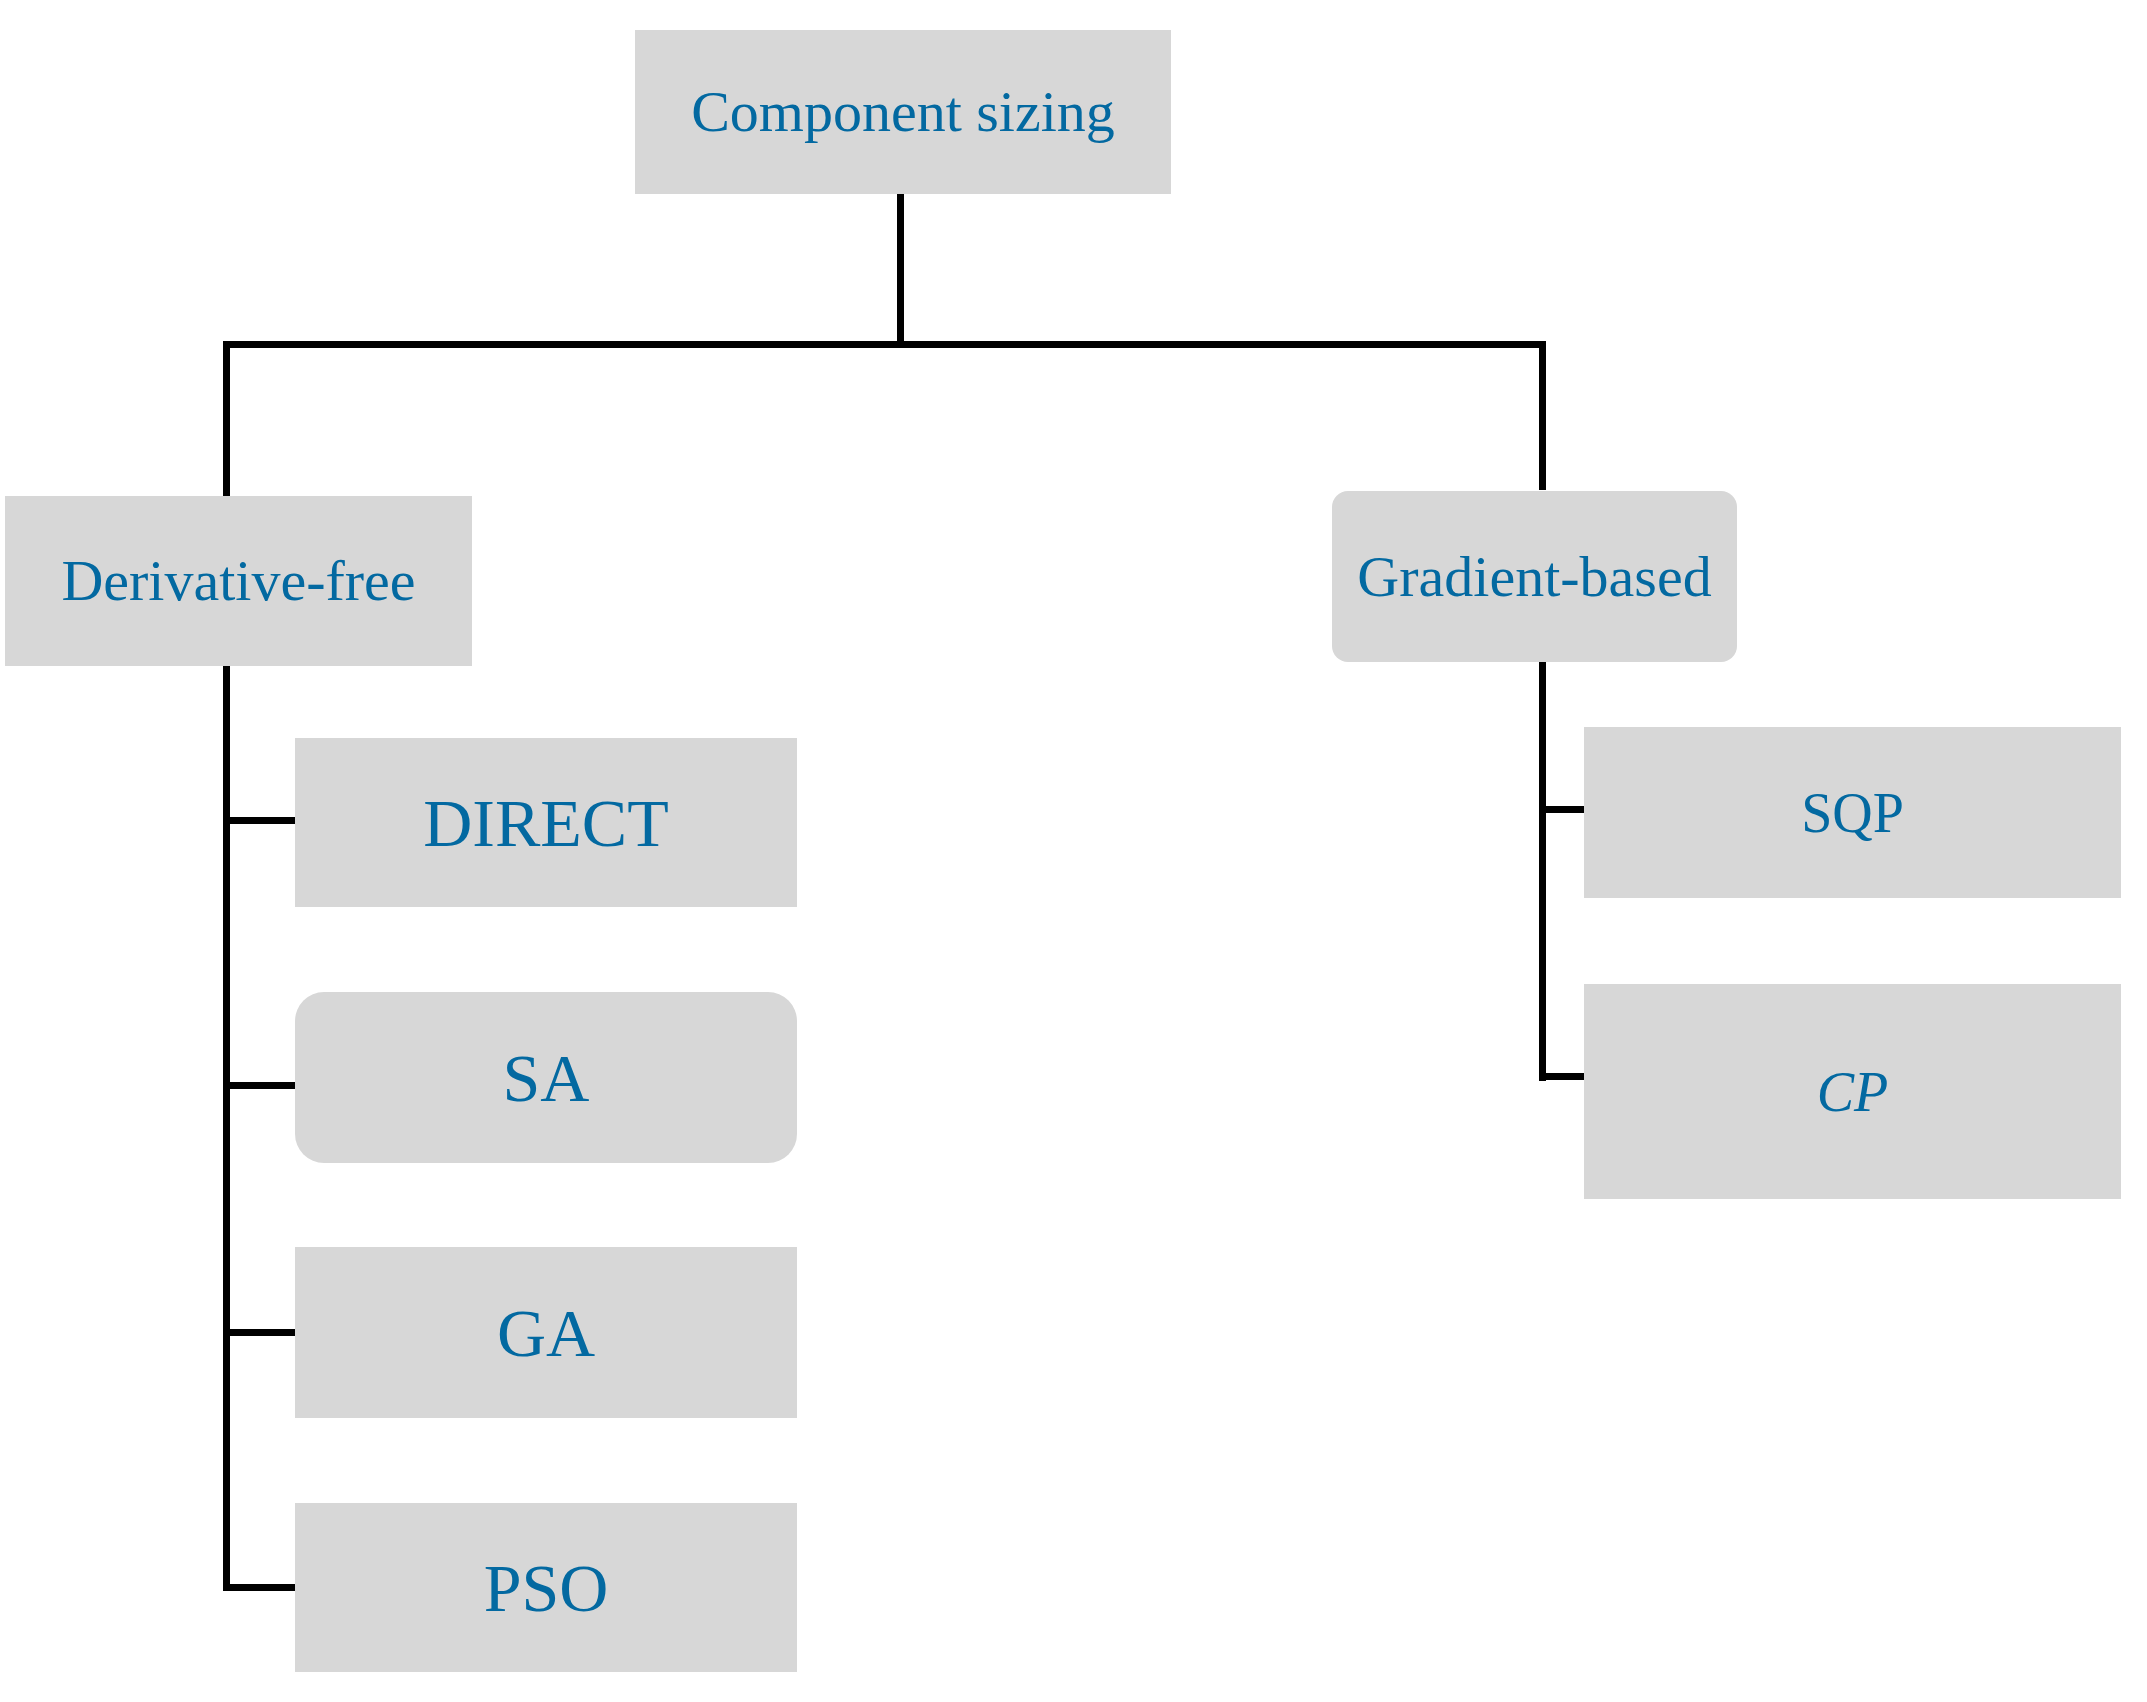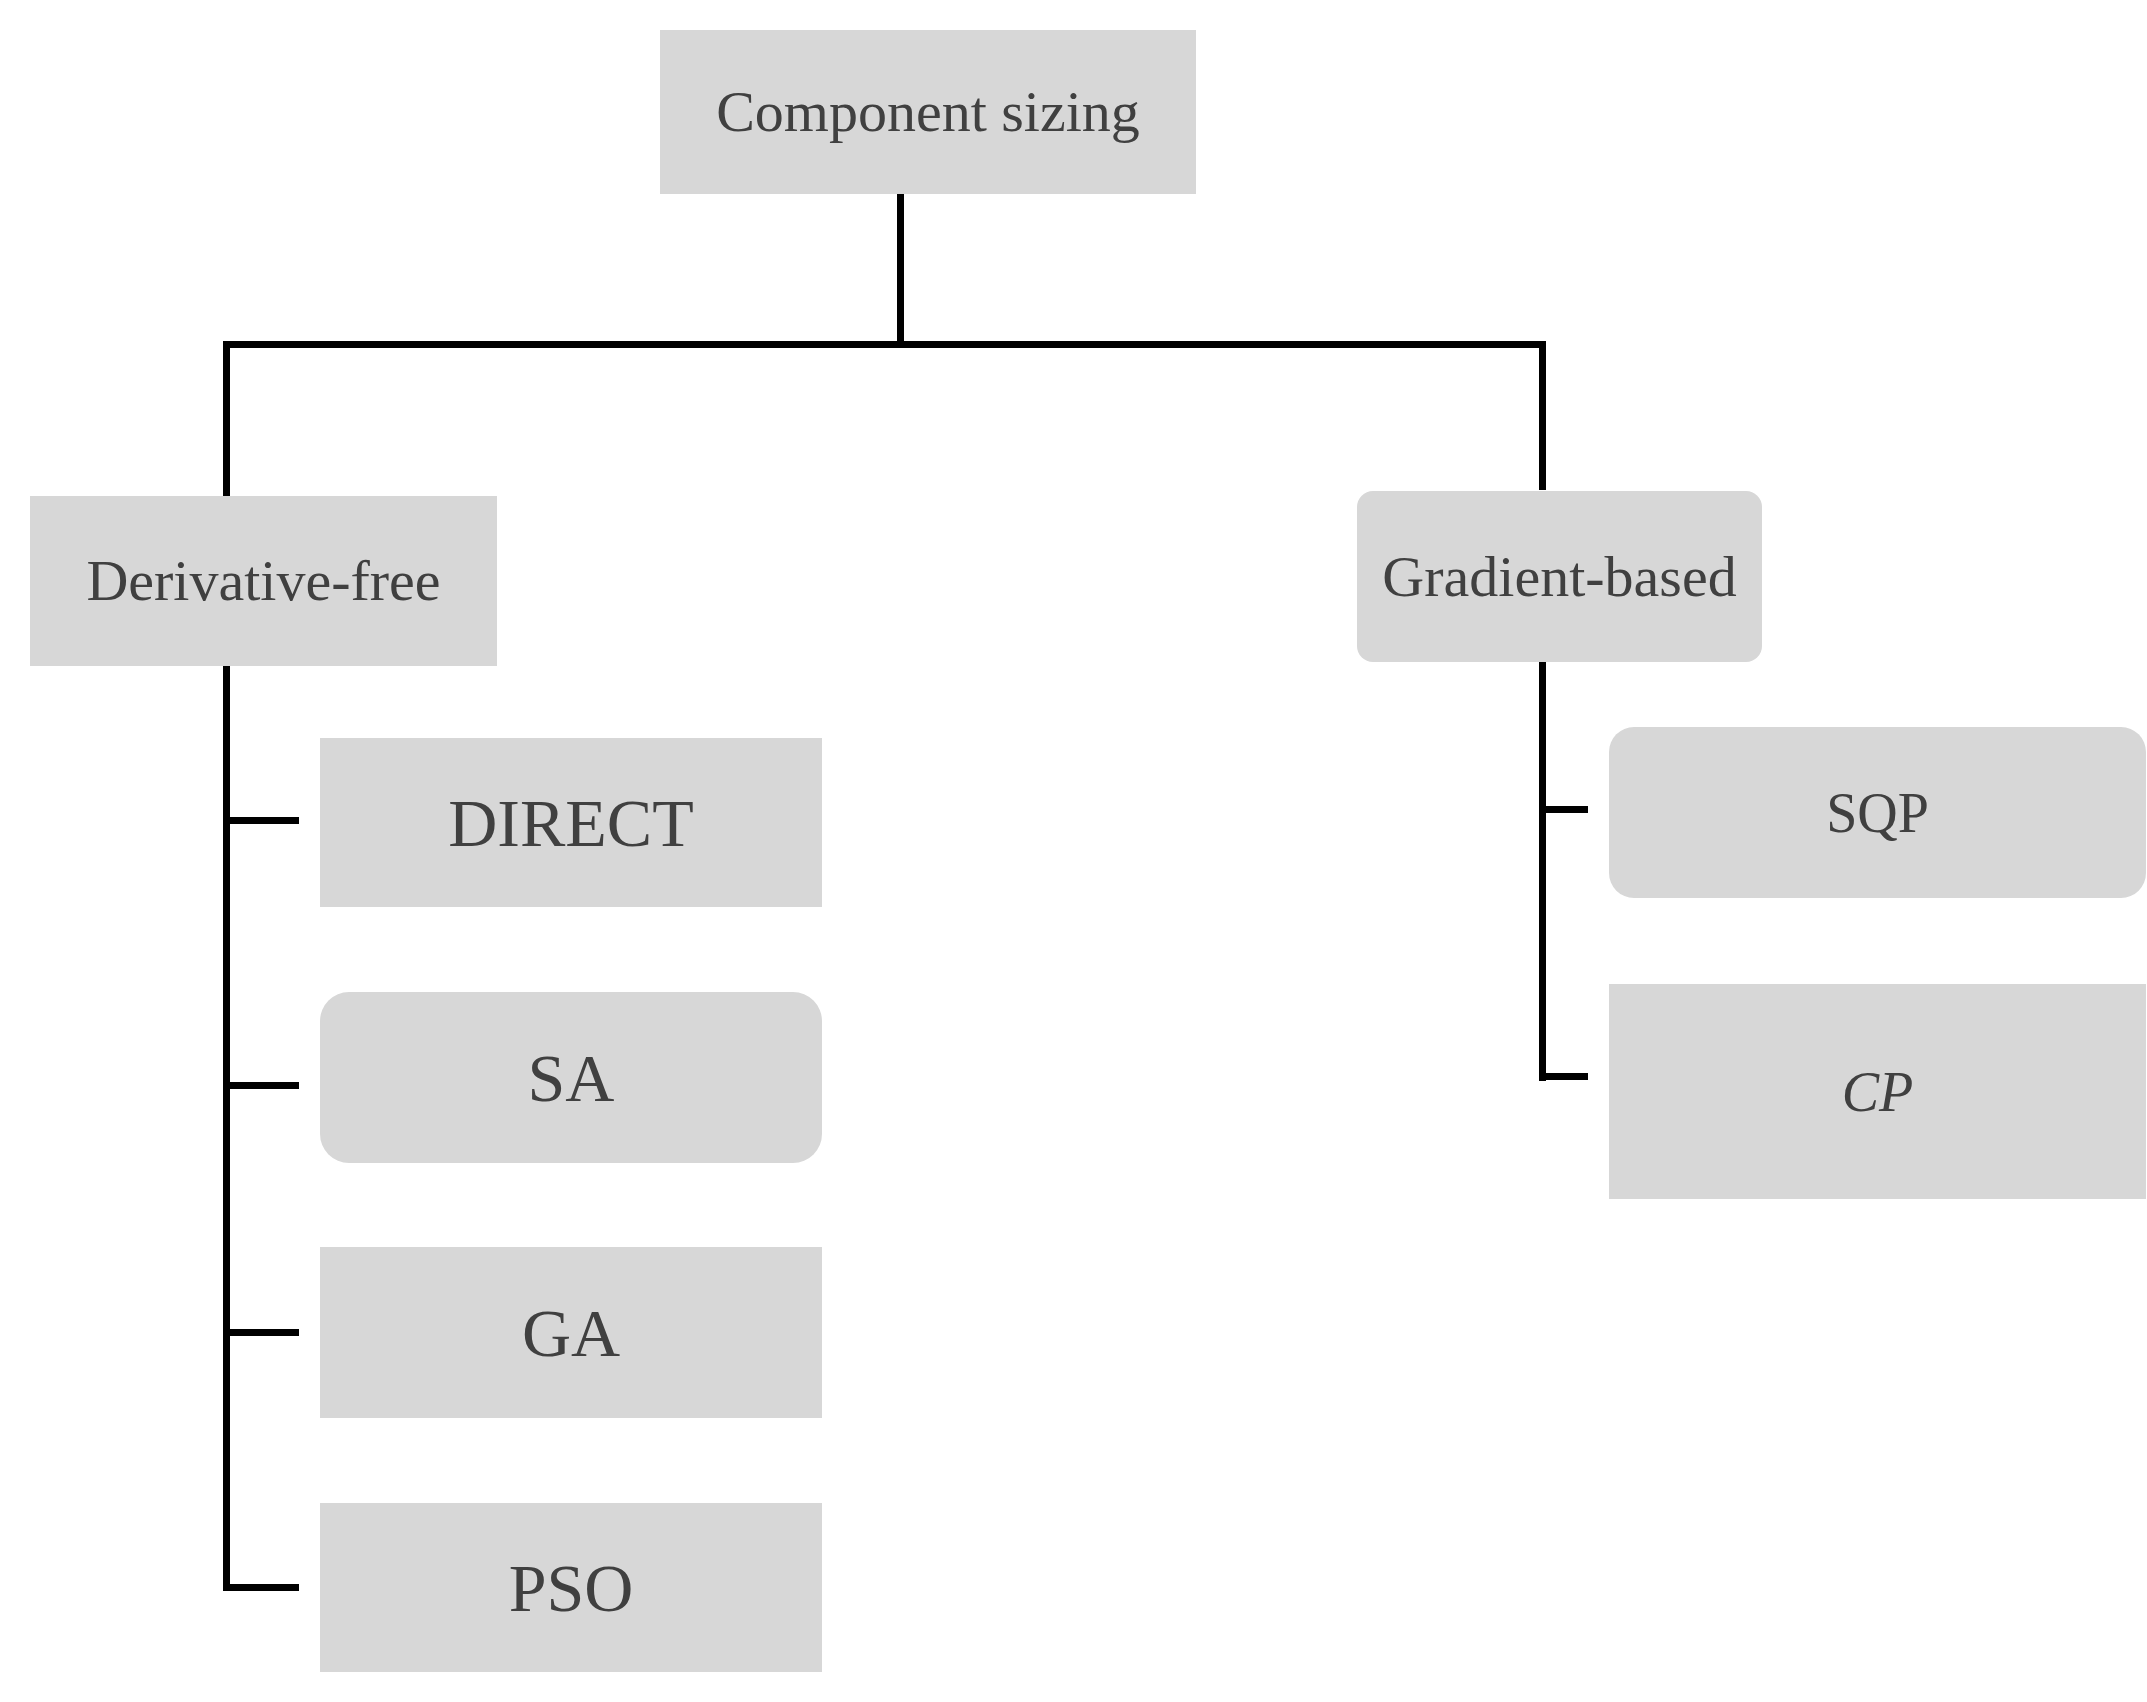--- a/index.html
+++ b/index.html
@@ -15,25 +15,24 @@
     background: #ffffff;
     overflow: hidden;
     font-family: "Liberation Serif", "DejaVu Serif", serif;
   }
   .node-box {
     position: absolute;
     background: #d7d7d7;
     display: flex;
     align-items: center;
     justify-content: center;
-    color: #404040;
+    color: #0369a1;
     line-height: 1;
     box-sizing: border-box;
     z-index: 2;
-    margin-left: 25px;
   }
   .node-label {
     display: block;
     text-align: center;
     white-space: nowrap;
   }
   .connector {
     position: absolute;
     background: #000000;
     z-index: 1;
@@ -75,21 +74,21 @@
   #node-sa     { top: 992px; height: 171px; border-radius: 29px; }
   #node-ga     { top: 1247px; height: 171px; }
   #node-pso    { top: 1503px; height: 169px; }
 
   
   .leaf-right {
     left: 1584px;
     width: 537px;
     font-size: 56px;
   }
-  #node-sqp { top: 727px;  height: 171px; border-radius: 25px; }
+  #node-sqp { top: 727px;  height: 171px; }
   #node-cp  { top: 984px; height: 215px; font-style: italic; }
 
   
   
   #edge-root-stem {
     left: 897px;
     top: 194px;
     width: 7.2px;
     height: 151px;
   }

